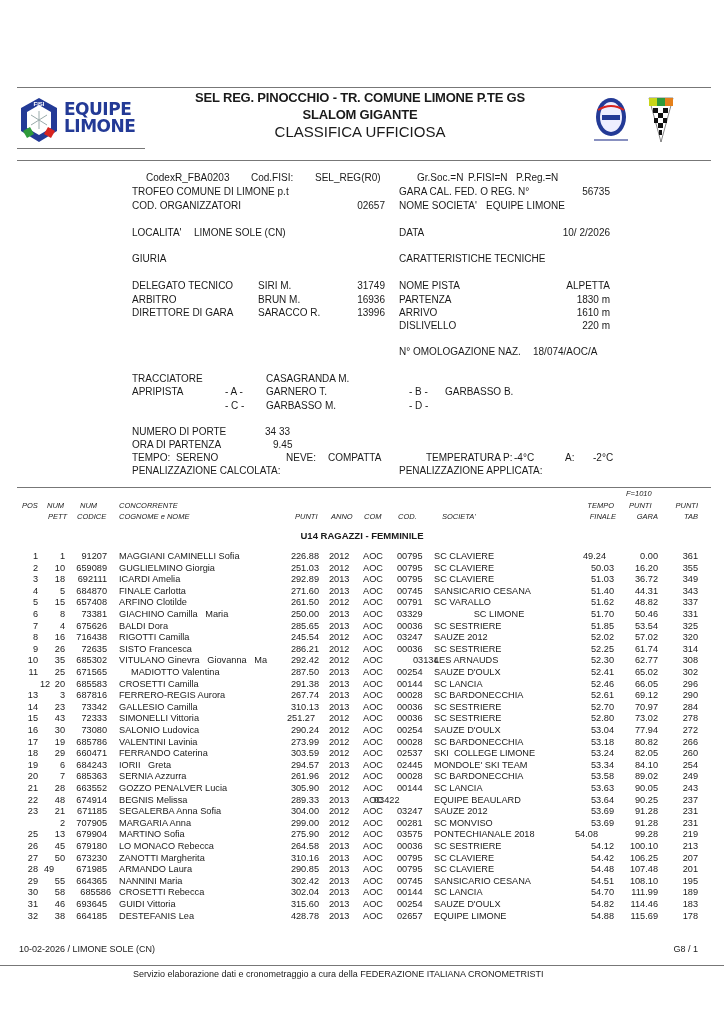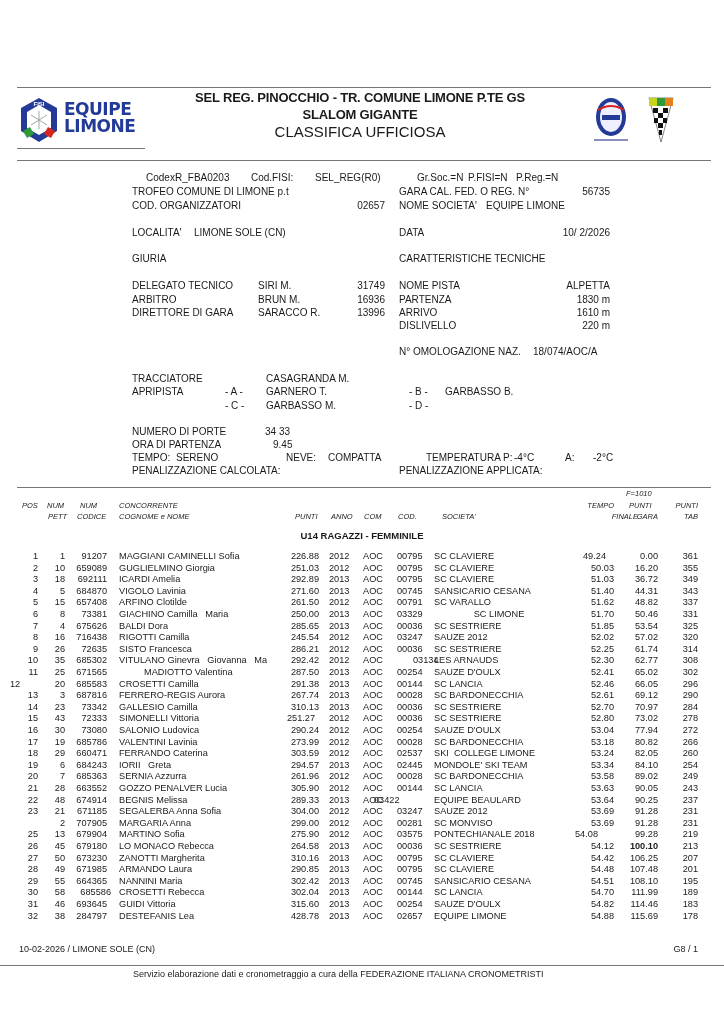--- a/index.html
+++ b/index.html
@@ -156,21 +156,21 @@
   <span class="abs" style="left:80px; top:501px;">NUM</span>
   <span class="abs" style="left:77px; top:512px;">CODICE</span>
   <span class="abs" style="left:119px; top:501px;">CONCORRENTE</span>
   <span class="abs" style="left:119px; top:512px;">COGNOME e NOME</span>
   <span class="abs" style="left:295px; top:512px;">PUNTI</span>
   <span class="abs" style="left:331px; top:512px;">ANNO</span>
   <span class="abs" style="left:364px; top:512px;">COM</span>
   <span class="abs" style="left:398px; top:512px;">COD.</span>
   <span class="abs" style="left:442px; top:512px;">SOCIETA'</span>
   <span class="abs r" style="left:570px; top:501px; width:44px;">TEMPO</span>
-  <span class="abs r" style="left:594px; top:512px; width:44px;">FINALE</span>
+  <span class="abs r" style="left:572px; top:512px; width:44px;">FINALE</span>
   <span class="abs" style="left:626px; top:489px;">F=1010</span>
   <span class="abs" style="left:629px; top:501px;">PUNTI</span>
   <span class="abs r" style="left:620px; top:512px; width:38px;">GARA</span>
   <span class="abs r" style="left:668px; top:501px; width:30px;">PUNTI</span>
   <span class="abs r" style="left:668px; top:512px; width:30px;">TAB</span>
 </div>
 
 <div class="abs c" style="left:200px; top:530px; width:324px; font-size:9.5px; font-weight:bold;">U14 RAGAZZI - FEMMINILE</div>
 
 <div id="rows">
@@ -213,21 +213,21 @@
       <span style="left: 397px; width: 32px; text-align: left; white-space: pre;">00795</span>
       <span style="left: 434px; width: 130px; text-align: left; white-space: pre;">SC CLAVIERE</span>
       <span style="left: 575px; width: 39px; text-align: right; white-space: pre;">51.03</span>
       <span style="left: 619px; width: 39px; text-align: right; white-space: pre;">36.72</span>
       <span style="left: 668px; width: 30px; text-align: right; white-space: pre;">349</span>
     </div>
     <div class="row" style="top: 585.8px;">
       <span style="left: 20px; width: 18px; text-align: right; white-space: pre;">4</span>
       <span style="left: 44px; width: 21px; text-align: right; white-space: pre;">5</span>
       <span style="left: 68px; width: 39px; text-align: right; white-space: pre;">684870</span>
-      <span style="left: 119px; width: 170px; text-align: left; white-space: pre;">VIGOLO Lavinia</span>
+      <span style="left: 119px; width: 170px; text-align: left; white-space: pre;">FINALE Carlotta</span>
       <span style="left: 283px; width: 36px; text-align: right; white-space: pre;">271.60</span>
       <span style="left: 329px; width: 30px; text-align: left; white-space: pre;">2013</span>
       <span style="left: 363px; width: 28px; text-align: left; white-space: pre;">AOC</span>
       <span style="left: 397px; width: 32px; text-align: left; white-space: pre;">00745</span>
       <span style="left: 434px; width: 130px; text-align: left; white-space: pre;">SANSICARIO CESANA</span>
       <span style="left: 575px; width: 39px; text-align: right; white-space: pre;">51.40</span>
       <span style="left: 619px; width: 39px; text-align: right; white-space: pre;">44.31</span>
       <span style="left: 668px; width: 30px; text-align: right; white-space: pre;">343</span>
     </div>
     <div class="row" style="top: 597.4px;">
@@ -311,32 +311,32 @@
       <span style="left: 397px; width: 32px; text-align: left; white-space: pre; margin-left: 16px;">03134</span>
       <span style="left: 434px; width: 130px; text-align: left; white-space: pre;">LES ARNAUDS</span>
       <span style="left: 575px; width: 39px; text-align: right; white-space: pre;">52.30</span>
       <span style="left: 619px; width: 39px; text-align: right; white-space: pre;">62.77</span>
       <span style="left: 668px; width: 30px; text-align: right; white-space: pre;">308</span>
     </div>
     <div class="row" style="top: 667px;">
       <span style="left: 20px; width: 18px; text-align: right; white-space: pre;">11</span>
       <span style="left: 44px; width: 21px; text-align: right; white-space: pre;">25</span>
       <span style="left: 68px; width: 39px; text-align: right; white-space: pre;">671565</span>
-      <span style="left: 136px; width: 170px; text-align: left; white-space: pre; padding-left: 8px;">MADIOTTO Valentina</span>
+      <span style="left: 123px; width: 170px; text-align: left; white-space: pre; padding-left: 8px;">MADIOTTO Valentina</span>
       <span style="left: 283px; width: 36px; text-align: right; white-space: pre;">287.50</span>
       <span style="left: 329px; width: 30px; text-align: left; white-space: pre;">2013</span>
       <span style="left: 363px; width: 28px; text-align: left; white-space: pre;">AOC</span>
       <span style="left: 397px; width: 32px; text-align: left; white-space: pre;">00254</span>
       <span style="left: 434px; width: 130px; text-align: left; white-space: pre;">SAUZE D'OULX</span>
       <span style="left: 575px; width: 39px; text-align: right; white-space: pre;">52.41</span>
       <span style="left: 619px; width: 39px; text-align: right; white-space: pre;">65.02</span>
       <span style="left: 668px; width: 30px; text-align: right; white-space: pre;">302</span>
     </div>
     <div class="row" style="top: 678.6px;">
-      <span style="left: 6px; width: 18px; text-align: center; white-space: pre;">12</span>
+      <span style="left: 36px; width: 18px; text-align: center; white-space: pre;">12</span>
       <span style="left: 44px; width: 21px; text-align: right; white-space: pre;">20</span>
       <span style="left: 68px; width: 39px; text-align: right; white-space: pre;">685583</span>
       <span style="left: 119px; width: 170px; text-align: left; white-space: pre;">CROSETTI Camilla</span>
       <span style="left: 283px; width: 36px; text-align: right; white-space: pre;">291.38</span>
       <span style="left: 329px; width: 30px; text-align: left; white-space: pre;">2013</span>
       <span style="left: 363px; width: 28px; text-align: left; white-space: pre;">AOC</span>
       <span style="left: 397px; width: 32px; text-align: left; white-space: pre;">00144</span>
       <span style="left: 434px; width: 130px; text-align: left; white-space: pre;">SC LANCIA</span>
       <span style="left: 575px; width: 39px; text-align: right; white-space: pre;">52.46</span>
       <span style="left: 619px; width: 39px; text-align: right; white-space: pre;">66.05</span>
@@ -528,40 +528,40 @@
       <span style="left: 20px; width: 18px; text-align: right; white-space: pre;">26</span>
       <span style="left: 44px; width: 21px; text-align: right; white-space: pre;">45</span>
       <span style="left: 68px; width: 39px; text-align: right; white-space: pre;">679180</span>
       <span style="left: 119px; width: 170px; text-align: left; white-space: pre;">LO MONACO Rebecca</span>
       <span style="left: 283px; width: 36px; text-align: right; white-space: pre;">264.58</span>
       <span style="left: 329px; width: 30px; text-align: left; white-space: pre;">2013</span>
       <span style="left: 363px; width: 28px; text-align: left; white-space: pre;">AOC</span>
       <span style="left: 397px; width: 32px; text-align: left; white-space: pre;">00036</span>
       <span style="left: 434px; width: 130px; text-align: left; white-space: pre;">SC SESTRIERE</span>
       <span style="left: 575px; width: 39px; text-align: right; white-space: pre;">54.12</span>
-      <span style="left: 619px; width: 39px; text-align: right; white-space: pre; font-weight: bold;">100.10</span>
+      <span style="left: 619px; width: 39px; text-align: right; white-space: pre;">100.10</span>
       <span style="left: 668px; width: 30px; text-align: right; white-space: pre;">213</span>
     </div>
     <div class="row" style="top: 852.6px;">
       <span style="left: 20px; width: 18px; text-align: right; white-space: pre;">27</span>
       <span style="left: 44px; width: 21px; text-align: right; white-space: pre;">50</span>
       <span style="left: 68px; width: 39px; text-align: right; white-space: pre;">673230</span>
       <span style="left: 119px; width: 170px; text-align: left; white-space: pre;">ZANOTTI Margherita</span>
       <span style="left: 283px; width: 36px; text-align: right; white-space: pre;">310.16</span>
       <span style="left: 329px; width: 30px; text-align: left; white-space: pre;">2013</span>
       <span style="left: 363px; width: 28px; text-align: left; white-space: pre;">AOC</span>
       <span style="left: 397px; width: 32px; text-align: left; white-space: pre;">00795</span>
       <span style="left: 434px; width: 130px; text-align: left; white-space: pre;">SC CLAVIERE</span>
       <span style="left: 575px; width: 39px; text-align: right; white-space: pre;">54.42</span>
       <span style="left: 619px; width: 39px; text-align: right; white-space: pre;">106.25</span>
       <span style="left: 668px; width: 30px; text-align: right; white-space: pre;">207</span>
     </div>
     <div class="row" style="top: 864.2px;">
       <span style="left: 20px; width: 18px; text-align: right; white-space: pre;">28</span>
-      <span style="left: 44px; width: 21px; text-align: right; white-space: pre;">49</span>
+      <span style="left: 44px; width: 21px; text-align: left; white-space: pre;">49</span>
       <span style="left: 68px; width: 39px; text-align: right; white-space: pre;">671985</span>
       <span style="left: 119px; width: 170px; text-align: left; white-space: pre;">ARMANDO Laura</span>
       <span style="left: 283px; width: 36px; text-align: right; white-space: pre;">290.85</span>
       <span style="left: 329px; width: 30px; text-align: left; white-space: pre;">2013</span>
       <span style="left: 363px; width: 28px; text-align: left; white-space: pre;">AOC</span>
       <span style="left: 397px; width: 32px; text-align: left; white-space: pre;">00795</span>
       <span style="left: 434px; width: 130px; text-align: left; white-space: pre;">SC CLAVIERE</span>
       <span style="left: 575px; width: 39px; text-align: right; white-space: pre;">54.48</span>
       <span style="left: 619px; width: 39px; text-align: right; white-space: pre;">107.48</span>
       <span style="left: 668px; width: 30px; text-align: right; white-space: pre;">201</span>
@@ -604,21 +604,21 @@
       <span style="left: 363px; width: 28px; text-align: left; white-space: pre;">AOC</span>
       <span style="left: 397px; width: 32px; text-align: left; white-space: pre;">00254</span>
       <span style="left: 434px; width: 130px; text-align: left; white-space: pre;">SAUZE D'OULX</span>
       <span style="left: 575px; width: 39px; text-align: right; white-space: pre;">54.82</span>
       <span style="left: 619px; width: 39px; text-align: right; white-space: pre;">114.46</span>
       <span style="left: 668px; width: 30px; text-align: right; white-space: pre;">183</span>
     </div>
     <div class="row" style="top: 910.6px;">
       <span style="left: 20px; width: 18px; text-align: right; white-space: pre;">32</span>
       <span style="left: 44px; width: 21px; text-align: right; white-space: pre;">38</span>
-      <span style="left: 68px; width: 39px; text-align: right; white-space: pre;">284797</span>
+      <span style="left: 68px; width: 39px; text-align: right; white-space: pre;">664185</span>
       <span style="left: 119px; width: 170px; text-align: left; white-space: pre;">DESTEFANIS Lea</span>
       <span style="left: 283px; width: 36px; text-align: right; white-space: pre;">428.78</span>
       <span style="left: 329px; width: 30px; text-align: left; white-space: pre;">2013</span>
       <span style="left: 363px; width: 28px; text-align: left; white-space: pre;">AOC</span>
       <span style="left: 397px; width: 32px; text-align: left; white-space: pre;">02657</span>
       <span style="left: 434px; width: 130px; text-align: left; white-space: pre;">EQUIPE LIMONE</span>
       <span style="left: 575px; width: 39px; text-align: right; white-space: pre;">54.88</span>
       <span style="left: 619px; width: 39px; text-align: right; white-space: pre;">115.69</span>
       <span style="left: 668px; width: 30px; text-align: right; white-space: pre;">178</span>
     </div>

